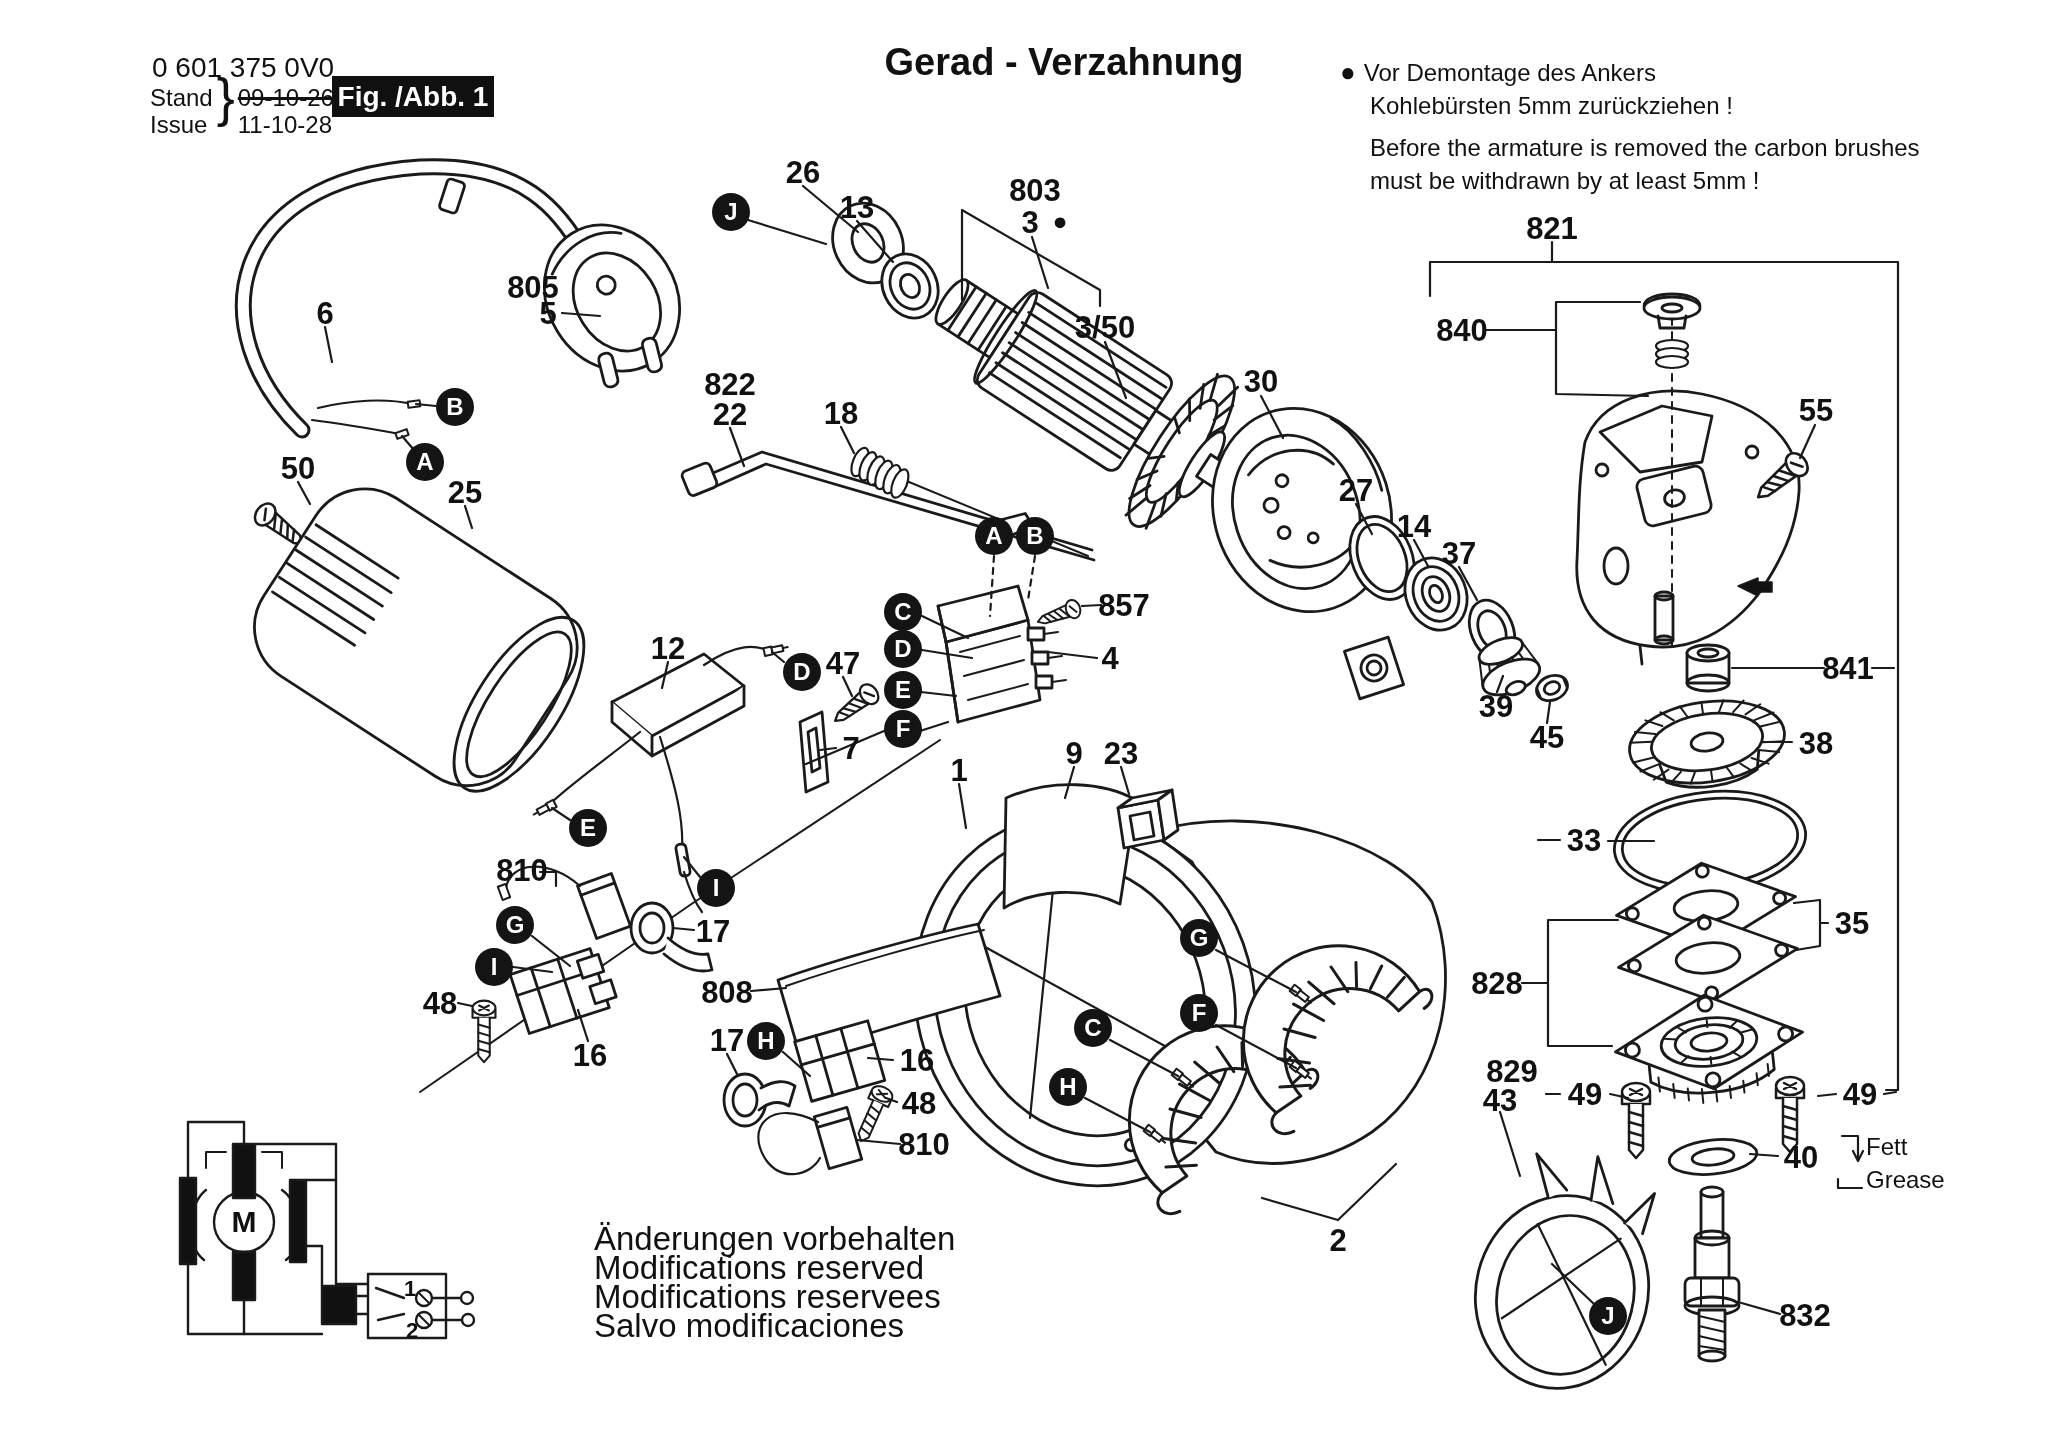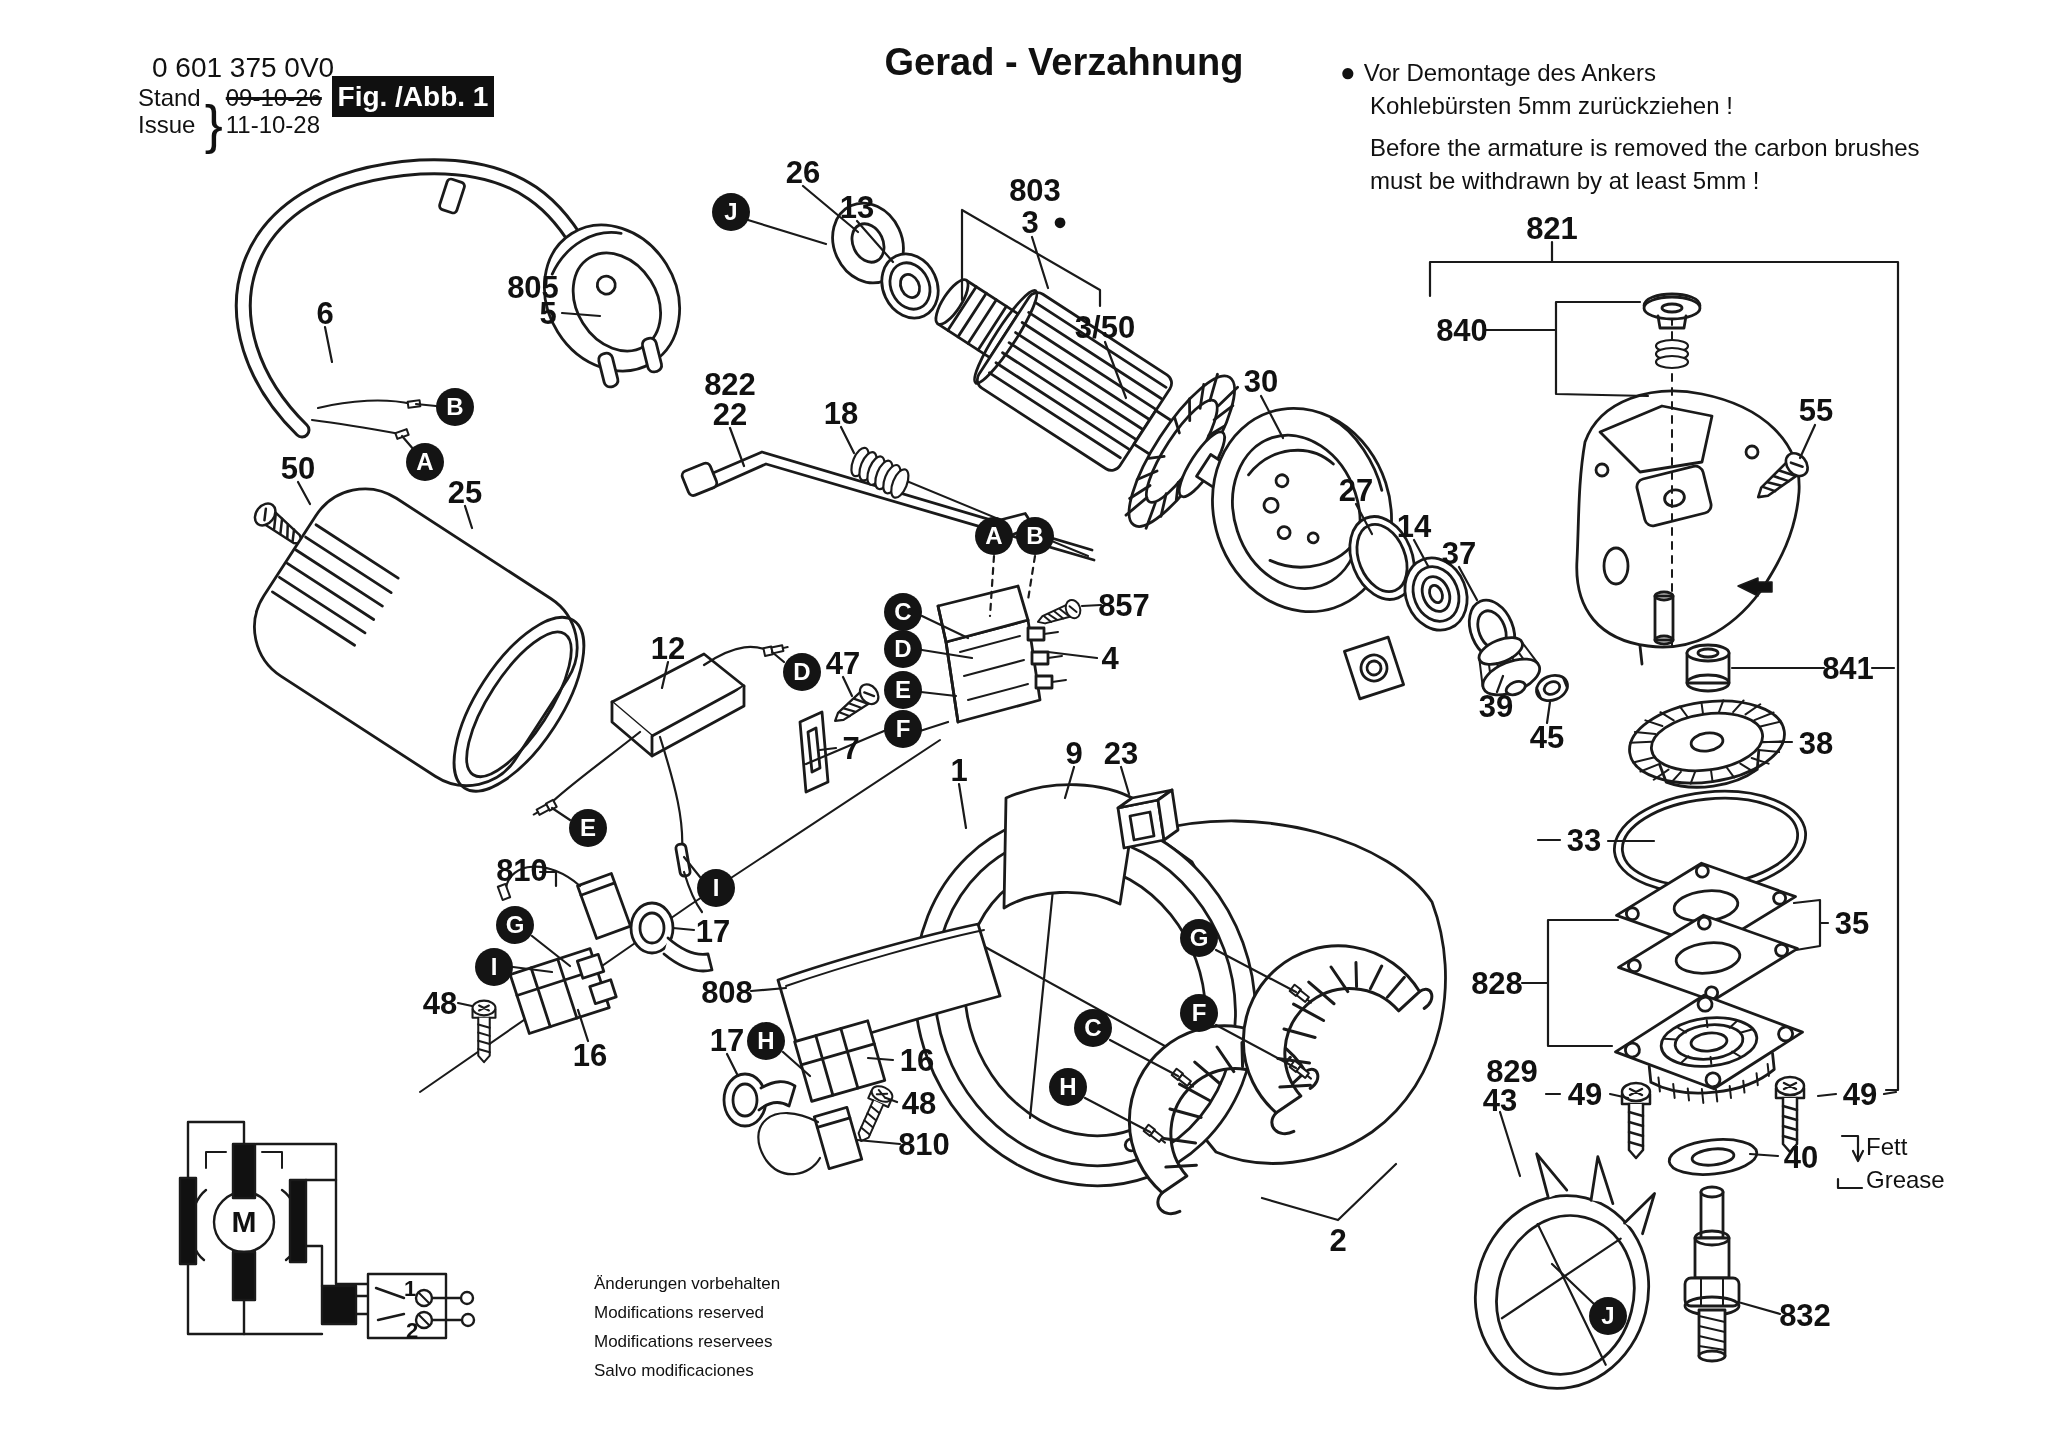--- a/index.html
+++ b/index.html
@@ -5,34 +5,34 @@
   html,body{margin:0;padding:0;background:#e8e8e8}
   .canvas{position:relative;width:2052px;height:1451px;background:#ffffff;
           font-family:"Liberation Sans",sans-serif;color:#111;overflow:hidden}
   svg.art{position:absolute;left:0;top:0}
   .pl{position:absolute;transform:translate(-50%,-50%);font-weight:700;font-size:31px;
       white-space:nowrap;line-height:1}
   .badge{position:absolute;width:38px;height:38px;border-radius:50%;background:#141414;color:#fff;
          font-weight:700;font-size:24px;display:flex;align-items:center;justify-content:center;
          transform:translate(-50%,-50%);line-height:1}
   .hdr-pn{position:absolute;left:152px;top:52px;font-size:28px}
-  .issue{position:absolute;left:138px;top:84px;display:flex;align-items:flex-end;font-size:24px;line-height:27px}
+  .issue{position:absolute;left:150px;top:84px;display:flex;align-items:flex-start;font-size:24px;line-height:27px}
   .issue .col{display:flex;flex-direction:column}
   .issue .brace{font-size:54px;font-weight:400;margin:0 3px 0 4px}
   .strike{text-decoration:line-through;text-decoration-thickness:3px}
   .figbox{position:absolute;left:332px;top:76px;width:162px;height:41px;background:#101010;color:#fff;
           font-weight:700;font-size:28px;display:flex;align-items:center;justify-content:center}
   .title{position:absolute;left:1064px;top:62px;transform:translate(-50%,-50%);
          font-size:38px;font-weight:700;white-space:nowrap}
   .warn{position:absolute;left:1340px;top:56px;font-size:24px;line-height:33px;white-space:nowrap}
   .warn .row{display:flex;align-items:flex-start}
   .warn .bullet{font-size:26px;margin-right:8px}
   .warn .indent{padding-left:30px}
   .warn .gap{margin-top:9px}
-  .notes{position:absolute;left:594px;top:1269px;font-size:17px;line-height:29px;white-space:nowrap}
+  .notes{position:absolute;left:594px;top:1224px;font-size:33px;line-height:29px;white-space:nowrap}
   .grease{position:absolute;left:1866px;top:1130px;font-size:24px;line-height:33px}
   .dot3{position:absolute;left:1060px;top:221px;transform:translate(-50%,-50%);font-size:25px}
 </style>
 </head>
 <body>
 
 <div class="canvas">
 
 <svg class="art" width="2052" height="1451" viewBox="0 0 2052 1451">
   <defs>

